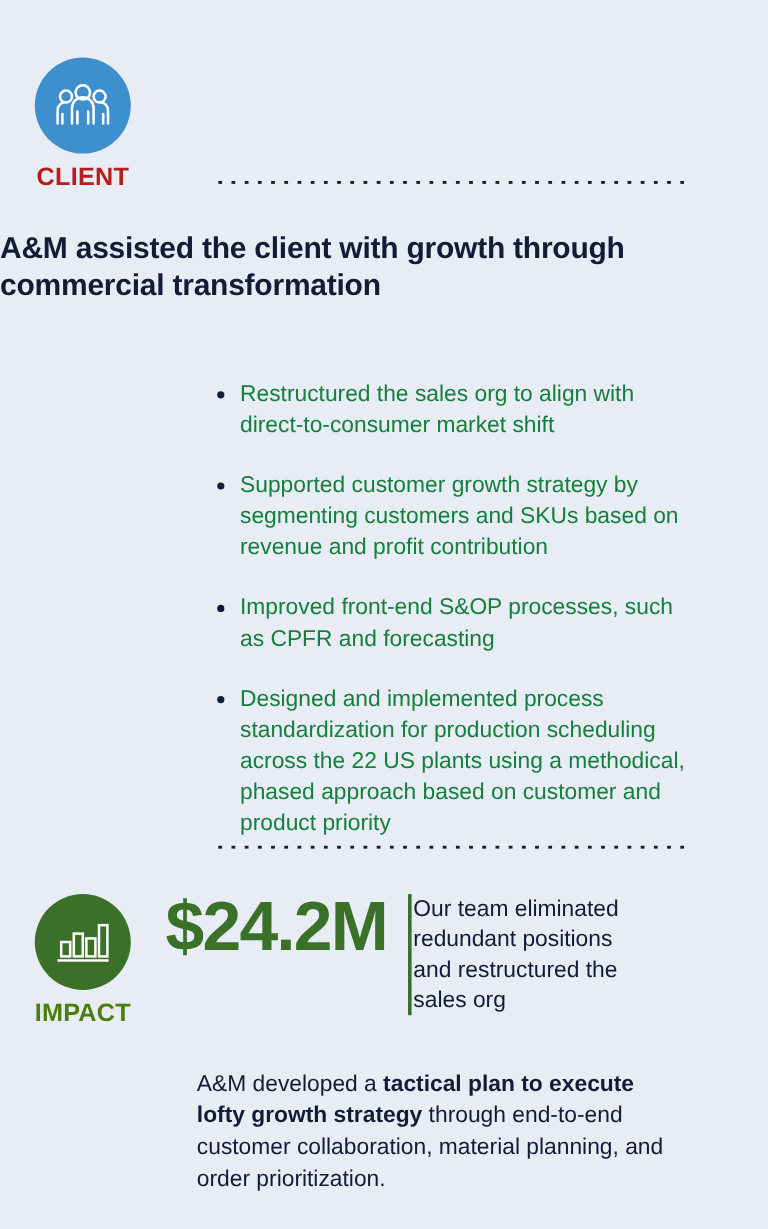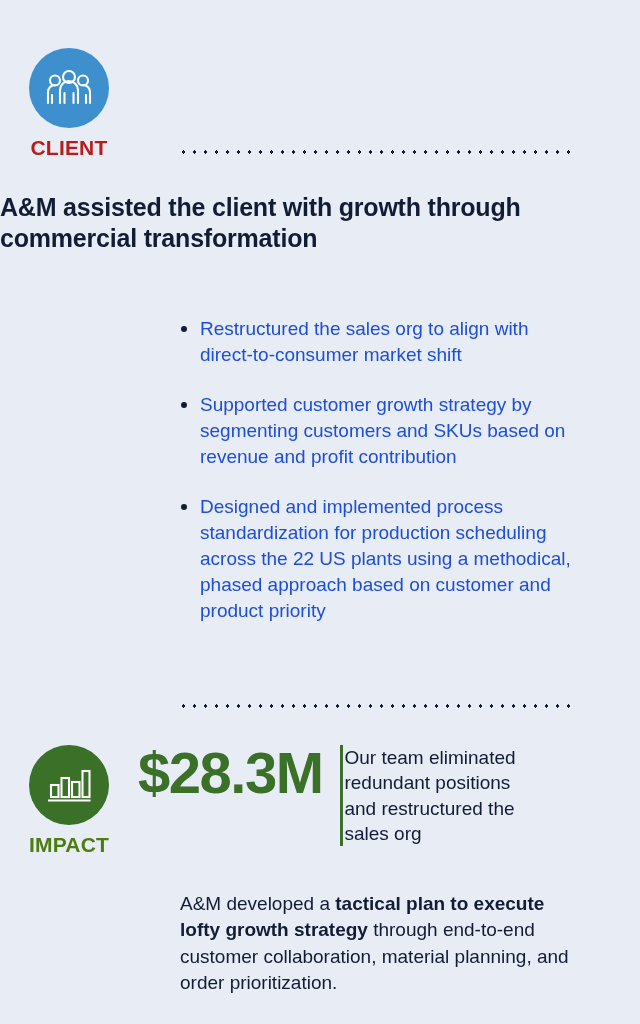--- a/index.html
+++ b/index.html
@@ -92,21 +92,21 @@
   .bullets {
     list-style: none;
     margin: 0;
     padding: 0;
   }
   .bullets li {
     position: relative;
     padding-left: 22px;
     font-size: 19px;
     line-height: 1.37;
-    color: #1d4ed8;
+    color: #15803d;
     margin-bottom: 24px;
   }
   .bullets li:last-child { margin-bottom: 0; }
   .bullets li::before {
     content: "";
     position: absolute;
     left: 3px;
     top: 10px;
     width: 6px;
     height: 6px;
@@ -149,21 +149,21 @@
   }
   .impact-summary b { font-weight: bold; }
 
   
   #client-section { position: absolute; left: 0;   top: 48px;  width: 640px; }
   #client-rule    { position: absolute; left: 178px; top: 150px; width: 392px; }
   #role-section   { position: absolute; left: 0;   top: 192px; width: 640px; }
   #role-bullets   { position: absolute; left: 178px; top: 316px; width: 406px; }
   #impact-rule    { position: absolute; left: 178px; top: 704px; width: 392px; }
   #impact-section { position: absolute; left: 0;   top: 745px; width: 640px; }
-  #impact-summary { position: absolute; left: 180px; top: 872px; width: 398px; }
+  #impact-summary { position: absolute; left: 164px; top: 872px; width: 398px; }
 </style>
 </head>
 <body>
 
 <div class="page">
 
   <div class="section" id="client-section">
     <div class="badge-col badge-client">
       <div class="icon-circle">
         <span>
@@ -188,20 +188,21 @@
 
   <div class="section" id="role-section">
     <div class="content-col">
       <h2 class="heading">A&amp;M assisted the client with growth through commercial transformation</h2>
     </div>
   </div>
 
   <ul class="bullets" id="role-bullets">
     <li>Restructured the sales org to align with direct-to-consumer market shift</li>
     <li>Supported customer growth strategy by segmenting customers and SKUs based on revenue and profit contribution</li>
+    <li>Improved front-end S&amp;OP processes, such as CPFR and forecasting</li>
     <li>Designed and implemented process standardization for production scheduling across the 22 US plants using a methodical, phased approach based on customer and product priority</li>
   </ul>
 
   <div class="dotted-rule" id="impact-rule"></div>
 
   <div class="section" id="impact-section">
     <div class="badge-col badge-impact">
       <div class="icon-circle">
         <span>
           <svg width="44" height="40" viewBox="0 0 44 40" fill="none" stroke="#ffffff" stroke-width="2.1" stroke-linecap="square" stroke-linejoin="miter">
@@ -210,21 +211,21 @@
             <rect x="25" y="17" width="7.5" height="15"></rect>
             <rect x="35.5" y="6" width="7" height="26"></rect>
             <path d="M2 35.5 H42.5"></path>
           </svg>
         </span>
       </div>
       <div class="badge-label">IMPACT</div>
     </div>
     <div class="content-col">
       <div class="impact-row">
-        <div class="impact-figure">$28.3M</div>
+        <div class="impact-figure">$24.2M</div>
         <div class="impact-divider"></div>
         <div class="impact-note">Our team eliminated redundant positions and restructured the sales org</div>
       </div>
     </div>
   </div>
 
   <p class="impact-summary" id="impact-summary"><span>A&amp;M developed a </span><b>tactical plan to execute lofty growth strategy</b><span> through end-to-end customer collaboration, material planning, and order prioritization.</span></p>
 
 </div>
 

